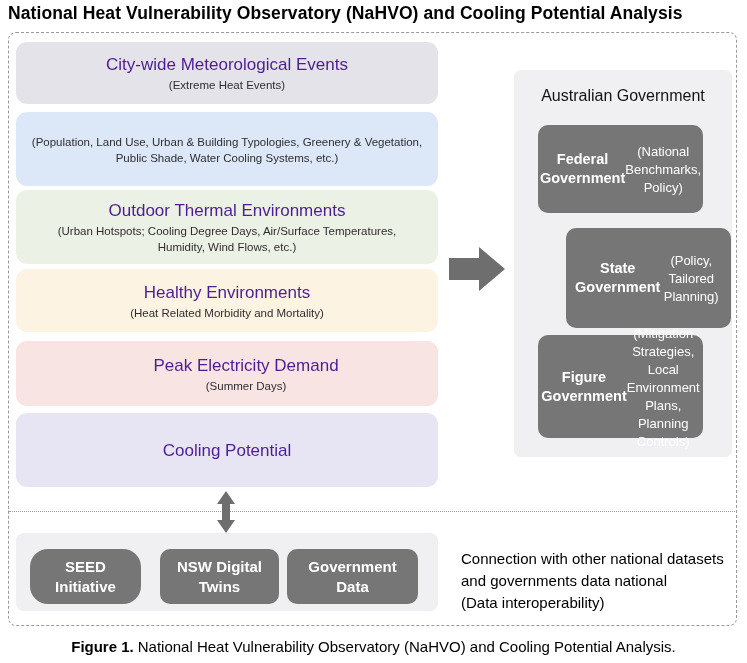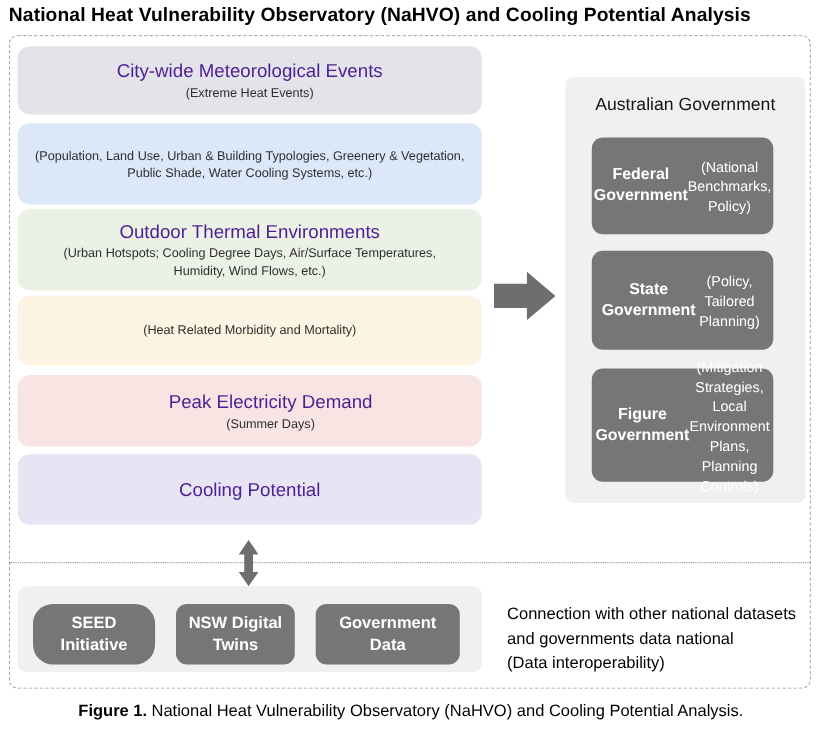--- a/index.html
+++ b/index.html
@@ -11,43 +11,43 @@
   .frame{position:absolute;left:8px;top:32px;width:729px;height:594px;
          border:1.5px dashed #9a9a9a;border-radius:8px;box-sizing:border-box;}
   
   .lbox{position:absolute;left:16px;width:422px;border-radius:11px;
         display:flex;flex-direction:column;align-items:center;justify-content:center;
         text-align:center;box-sizing:border-box;padding:2px 8px;}
   .lbox .h{font-size:17px;color:#4c1d95;line-height:23px;}
   .lbox .s{font-size:11.5px;color:#2e2e30;line-height:16px;margin-top:1px;}
   .lbox .s.narrow{max-width:352px;}
   .b0{top:42px;height:62px;} .b1{top:112px;height:74px;} .b2{top:190px;height:74px;}
-  .b3{top:269px;height:63px;} .b4{top:341px;height:65px;} .b5{top:413px;height:64px;}
+  .b3{top:269px;height:63px;} .b4{top:341px;height:65px;} .b5{top:413px;height:74px;}
   
   .gov-panel{position:absolute;left:514px;top:70px;width:218px;height:387px;
              border-radius:7px;}
   .gov-title{text-align:center;font-size:16px;color:#141414;margin-top:17px;}
   .gbox{position:absolute;left:24px;width:165px;border-radius:10px;
         display:flex;flex-direction:row;align-items:center;justify-content:center;
         text-align:center;box-sizing:border-box;padding:4px 9px;}
   .gbox .gh{font-size:14.5px;font-weight:bold;line-height:19px;}
   .gbox .gs{font-size:13px;line-height:18px;margin-top:2px;}
-  .g0{top:55px;height:88px;} .g1{top:158px;height:90px;} .g2{top:265px;height:103px;}
+  .g0{top:55px;height:88px;} .g1{top:158px;height:100px;margin-left:28px;} .g2{top:265px;height:103px;}
   
   .right-arrow{position:absolute;left:449px;top:247px;}
   .v-arrow{position:absolute;left:217px;top:491px;}
   
   .dotline{position:absolute;left:9px;top:511px;width:728px;height:0;
            border-top:1.5px dotted #9b9b9b;}
   
   .data-panel{position:absolute;left:16px;top:533px;width:422px;height:78px;border-radius:8px;}
   .dbox{position:absolute;top:16px;height:55px;border-radius:10px;
         display:flex;align-items:center;justify-content:center;text-align:center;
         box-sizing:border-box;padding:2px 8px;font-size:15px;font-weight:bold;line-height:20px;}
-  .d0{left:14px;width:111px;} .d1{left:144px;width:108px;} .d2{left:271px;width:131px;}
+  .d0{left:14px;width:111px;} .d1{left:144px;width:119px;} .d2{left:271px;width:131px;}
   
   .note{position:absolute;left:461px;top:548px;width:272px;font-size:15px;
         line-height:22px;color:#000;}
   .note span{display:block;}
   
   .caption{position:absolute;left:0;top:638px;width:747px;text-align:center;
            font-size:15px;color:#000;}
   .caption .cap-label{font-weight:bold;}
   .caption .cap-text{margin-left:4px;}
 </style>
@@ -65,20 +65,21 @@
     <div class="s">(Extreme Heat Events)</div>
   </div>
   <div class="lbox b1" style="background-color: rgb(220, 232, 248);">
     <div class="s">(Population, Land Use, Urban &amp; Building Typologies, Greenery &amp; Vegetation, Public Shade, Water Cooling Systems, etc.)</div>
   </div>
   <div class="lbox b2" style="background-color: rgb(236, 241, 229);">
     <div class="h">Outdoor Thermal Environments</div>
     <div class="s narrow">(Urban Hotspots; Cooling Degree Days, Air/Surface Temperatures, Humidity, Wind Flows, etc.)</div>
   </div>
   <div class="lbox b3" style="background-color: rgb(253, 243, 226);">
+    <div class="h">Healthy Environments</div>
     <div class="s">(Heat Related Morbidity and Mortality)</div>
   </div>
   <div class="lbox b4" style="background-color: rgb(248, 228, 226); padding-left: 46px;">
     <div class="h">Peak Electricity Demand</div>
     <div class="s">(Summer Days)</div>
   </div>
   <div class="lbox b5" style="background-color: rgb(231, 229, 244);">
     <div class="h">Cooling Potential</div>
   </div>
 

